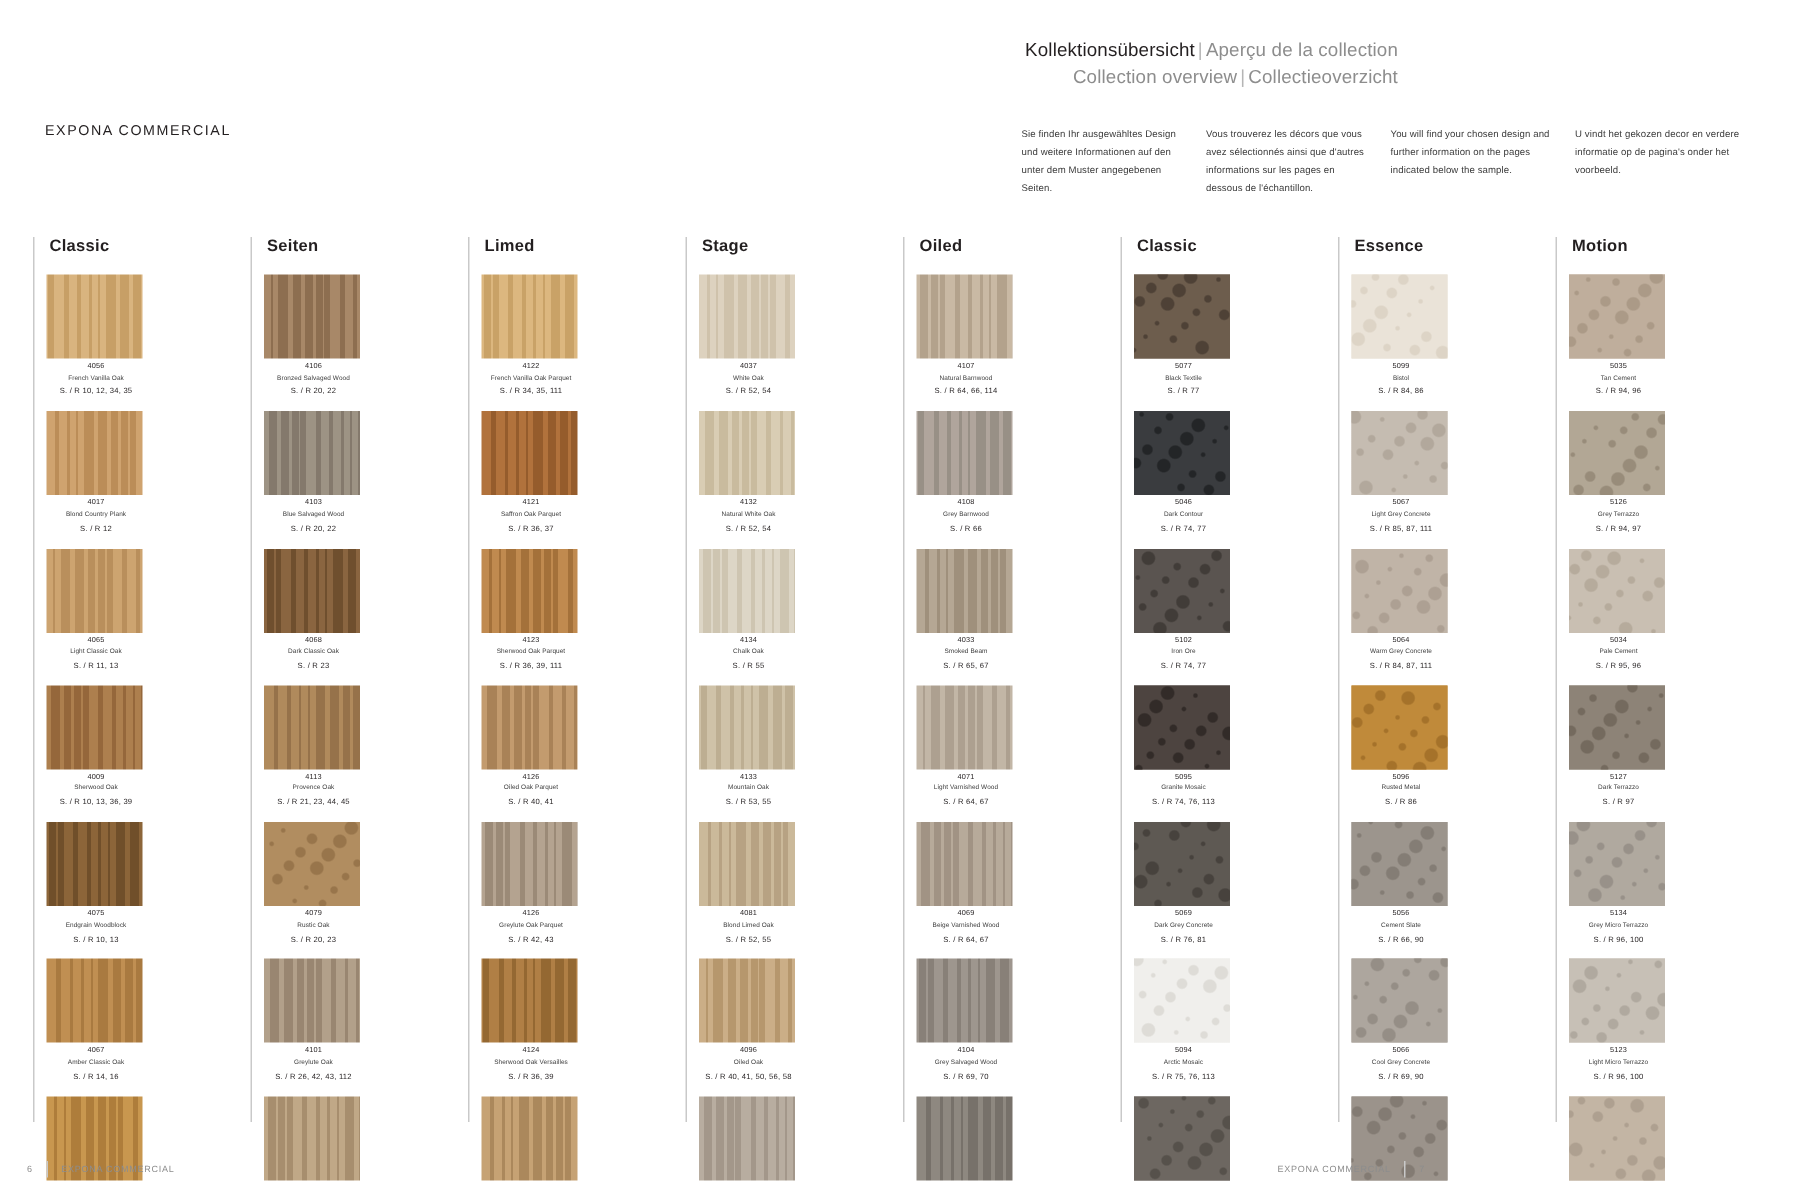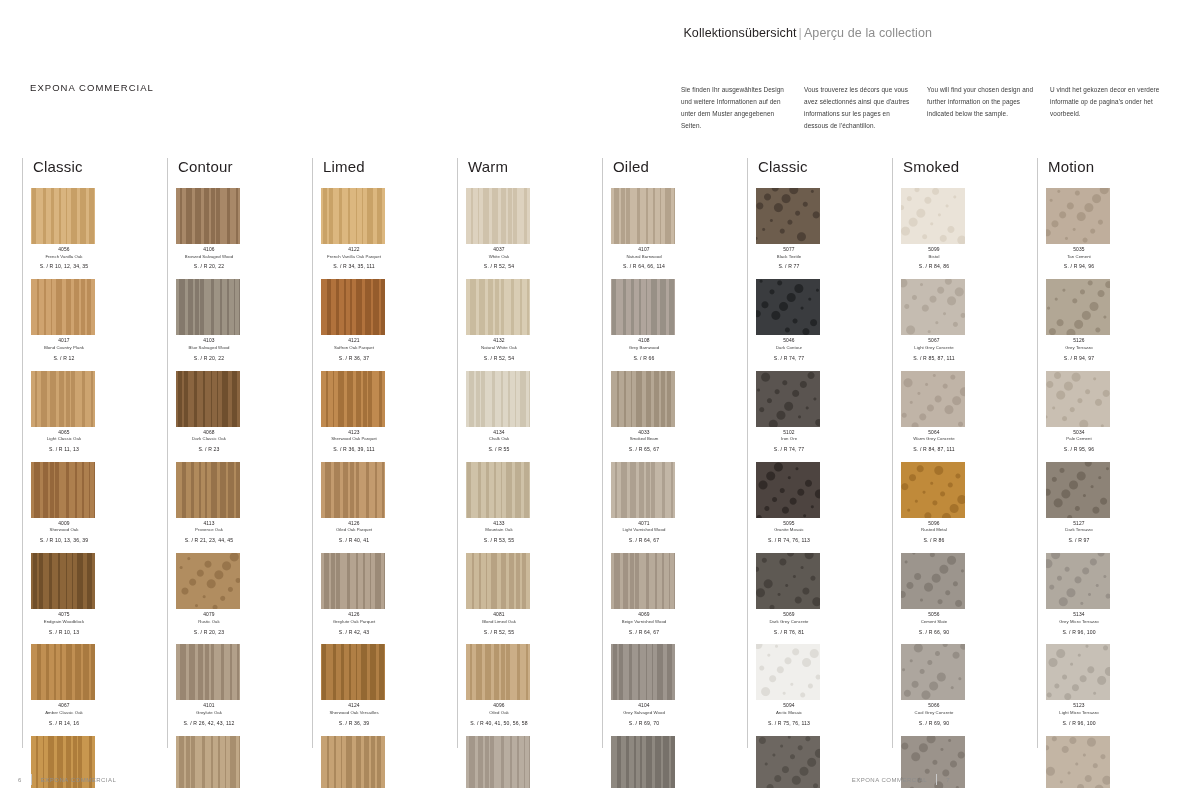--- a/index.html
+++ b/index.html
@@ -46,21 +46,21 @@
   }
   .col {
     position: relative;
     width: 145px;
     padding-left: 8px;
     border-left: 1px solid #c9c9c9;
   }
   .col:first-child { border-left: 1px solid #c9c9c9; }
 
   .col-title {
-    font-size: 15px; font-weight: normal; letter-spacing: .2px;
+    font-size: 11px; font-weight: bold; letter-spacing: .2px;
     color: #231f20; margin-bottom: 13px; padding-left: 2px;
   }
 
   .swatches { display: flex; flex-wrap: wrap; }
   .cell { width: 66px; margin-right: 4px; margin-bottom: 9px; }
 
   .tile {
     width: 64px; height: 56px;
     background-size: cover; background-position: center;
     position: relative; overflow: hidden;
@@ -83,20 +83,23 @@
 </style>
 </head>
 <body>
 
 <div class="page">
 
   <div class="kopf">
     <div class="l1">
       <span class="de">Kollektionsübersicht</span><span class="sep">|</span><span class="fr">Aperçu de la collection</span>
     </div>
+    <div class="l2">
+      <span>Collection overview</span><span class="sep">|</span><span>Collectieoverzicht</span>
+    </div>
   </div>
 
   <div class="brand">EXPONA COMMERCIAL</div>
 
   <div class="intro">
     <div class="blk">
         <p>Sie finden Ihr ausgewähltes Design und weitere Informationen auf den unter dem Muster angegebenen Seiten.</p>
       </div>
     <div class="blk">
         <p>Vous trouverez les décors que vous avez sélectionnés ainsi que d'autres informations sur les pages en dessous de l'échantillon.</p>
@@ -163,21 +166,21 @@
           </div>
           <div class="cell">
             <div class="tile" style="background: linear-gradient(90deg, rgb(200, 151, 79) 0%, rgb(200, 151, 79) 8%, rgb(174, 125, 59) 8%, rgb(174, 125, 59) 11%, rgb(200, 151, 79) 11%, rgb(200, 151, 79) 18%, rgb(174, 125, 59) 18%, rgb(174, 125, 59) 20%, rgb(200, 151, 79) 20%, rgb(200, 151, 79) 26%, rgb(174, 125, 59) 26%, rgb(174, 125, 59) 36%, rgb(200, 151, 79) 36%, rgb(200, 151, 79) 41%, rgb(174, 125, 59) 41%, rgb(174, 125, 59) 50%, rgb(200, 151, 79) 50%, rgb(200, 151, 79) 54%, rgb(174, 125, 59) 54%, rgb(174, 125, 59) 62%, rgb(200, 151, 79) 62%, rgb(200, 151, 79) 65%, rgb(174, 125, 59) 65%, rgb(174, 125, 59) 72%, rgb(200, 151, 79) 72%, rgb(200, 151, 79) 74%, rgb(174, 125, 59) 74%, rgb(174, 125, 59) 80%, rgb(200, 151, 79) 80%, rgb(200, 151, 79) 90%, rgb(174, 125, 59) 90%, rgb(174, 125, 59) 95%, rgb(200, 151, 79) 95%, rgb(200, 151, 79) 100%);"></div>
             <div class="lbl">
               <span class="code">4016</span>
             </div>
           </div>
         </div>
       </div>
       <div class="col">
-        <div class="col-title">Contour</div>
+        <div class="col-title">Seiten</div>
         <div class="swatches">
           <div class="cell">
             <div class="tile" style="background: linear-gradient(90deg, rgb(168, 136, 104) 0%, rgb(168, 136, 104) 7%, rgb(141, 110, 80) 7%, rgb(141, 110, 80) 9%, rgb(168, 136, 104) 9%, rgb(168, 136, 104) 15%, rgb(141, 110, 80) 15%, rgb(141, 110, 80) 25%, rgb(168, 136, 104) 25%, rgb(168, 136, 104) 30%, rgb(141, 110, 80) 30%, rgb(141, 110, 80) 39%, rgb(168, 136, 104) 39%, rgb(168, 136, 104) 43%, rgb(141, 110, 80) 43%, rgb(141, 110, 80) 51%, rgb(168, 136, 104) 51%, rgb(168, 136, 104) 54%, rgb(141, 110, 80) 54%, rgb(141, 110, 80) 61%, rgb(168, 136, 104) 61%, rgb(168, 136, 104) 63%, rgb(141, 110, 80) 63%, rgb(141, 110, 80) 69%, rgb(168, 136, 104) 69%, rgb(168, 136, 104) 79%, rgb(141, 110, 80) 79%, rgb(141, 110, 80) 84%, rgb(168, 136, 104) 84%, rgb(168, 136, 104) 93%, rgb(141, 110, 80) 93%, rgb(141, 110, 80) 97%, rgb(168, 136, 104) 97%, rgb(168, 136, 104) 100%);"></div>
             <div class="lbl">
               <span class="code">4106</span>
               <span class="name">Bronzed Salvaged Wood</span>
               <span class="pages">S. / R 20, 22</span>
             </div>
           </div>
           <div class="cell">
@@ -281,21 +284,21 @@
           </div>
           <div class="cell">
             <div class="tile" style="background: linear-gradient(90deg, rgb(198, 162, 116) 0%, rgb(198, 162, 116) 9%, rgb(171, 136, 92) 9%, rgb(171, 136, 92) 13%, rgb(198, 162, 116) 13%, rgb(198, 162, 116) 21%, rgb(171, 136, 92) 21%, rgb(171, 136, 92) 24%, rgb(198, 162, 116) 24%, rgb(198, 162, 116) 31%, rgb(171, 136, 92) 31%, rgb(171, 136, 92) 33%, rgb(198, 162, 116) 33%, rgb(198, 162, 116) 39%, rgb(171, 136, 92) 39%, rgb(171, 136, 92) 49%, rgb(198, 162, 116) 49%, rgb(198, 162, 116) 54%, rgb(171, 136, 92) 54%, rgb(171, 136, 92) 63%, rgb(198, 162, 116) 63%, rgb(198, 162, 116) 67%, rgb(171, 136, 92) 67%, rgb(171, 136, 92) 75%, rgb(198, 162, 116) 75%, rgb(198, 162, 116) 78%, rgb(171, 136, 92) 78%, rgb(171, 136, 92) 85%, rgb(198, 162, 116) 85%, rgb(198, 162, 116) 87%, rgb(171, 136, 92) 87%, rgb(171, 136, 92) 93%, rgb(198, 162, 116) 93%, rgb(198, 162, 116) 100%);"></div>
             <div class="lbl">
               <span class="code">4129</span>
             </div>
           </div>
         </div>
       </div>
       <div class="col">
-        <div class="col-title">Warm</div>
+        <div class="col-title">Stage</div>
         <div class="swatches">
           <div class="cell">
             <div class="tile" style="background: linear-gradient(90deg, rgb(221, 210, 191) 0%, rgb(221, 210, 191) 8%, rgb(207, 194, 171) 8%, rgb(207, 194, 171) 11%, rgb(221, 210, 191) 11%, rgb(221, 210, 191) 18%, rgb(207, 194, 171) 18%, rgb(207, 194, 171) 20%, rgb(221, 210, 191) 20%, rgb(221, 210, 191) 26%, rgb(207, 194, 171) 26%, rgb(207, 194, 171) 36%, rgb(221, 210, 191) 36%, rgb(221, 210, 191) 41%, rgb(207, 194, 171) 41%, rgb(207, 194, 171) 50%, rgb(221, 210, 191) 50%, rgb(221, 210, 191) 54%, rgb(207, 194, 171) 54%, rgb(207, 194, 171) 62%, rgb(221, 210, 191) 62%, rgb(221, 210, 191) 65%, rgb(207, 194, 171) 65%, rgb(207, 194, 171) 72%, rgb(221, 210, 191) 72%, rgb(221, 210, 191) 74%, rgb(207, 194, 171) 74%, rgb(207, 194, 171) 80%, rgb(221, 210, 191) 80%, rgb(221, 210, 191) 90%, rgb(207, 194, 171) 90%, rgb(207, 194, 171) 95%, rgb(221, 210, 191) 95%, rgb(221, 210, 191) 100%);"></div>
             <div class="lbl">
               <span class="code">4037</span>
               <span class="name">White Oak</span>
               <span class="pages">S. / R 52, 54</span>
             </div>
           </div>
           <div class="cell">
@@ -458,21 +461,21 @@
           </div>
           <div class="cell">
             <div class="tile" style="background: radial-gradient(circle at 57% 37%, rgb(86, 81, 75) 0px, rgb(86, 81, 75) 2px, transparent 3px), radial-gradient(circle at 10% 8%, rgb(86, 81, 75) 0px, rgb(86, 81, 75) 3px, transparent 4px), radial-gradient(circle at 63% 79%, rgb(86, 81, 75) 0px, rgb(86, 81, 75) 4px, transparent 5px), radial-gradient(circle at 16% 50%, rgb(86, 81, 75) 0px, rgb(86, 81, 75) 1px, transparent 2px), radial-gradient(circle at 69% 21%, rgb(86, 81, 75) 0px, rgb(86, 81, 75) 2px, transparent 3px), radial-gradient(circle at 22% 92%, rgb(86, 81, 75) 0px, rgb(86, 81, 75) 3px, transparent 4px), radial-gradient(circle at 75% 63%, rgb(86, 81, 75) 0px, rgb(86, 81, 75) 4px, transparent 5px), radial-gradient(circle at 28% 34%, rgb(86, 81, 75) 0px, rgb(86, 81, 75) 1px, transparent 2px), radial-gradient(circle at 81% 5%, rgb(86, 81, 75) 0px, rgb(86, 81, 75) 2px, transparent 3px), radial-gradient(circle at 34% 76%, rgb(86, 81, 75) 0px, rgb(86, 81, 75) 3px, transparent 4px), radial-gradient(circle at 87% 47%, rgb(86, 81, 75) 0px, rgb(86, 81, 75) 4px, transparent 5px), radial-gradient(circle at 40% 18%, rgb(86, 81, 75) 0px, rgb(86, 81, 75) 1px, transparent 2px), radial-gradient(circle at 93% 89%, rgb(86, 81, 75) 0px, rgb(86, 81, 75) 2px, transparent 3px), radial-gradient(circle at 46% 60%, rgb(86, 81, 75) 0px, rgb(86, 81, 75) 3px, transparent 4px), radial-gradient(circle at 99% 31%, rgb(86, 81, 75) 0px, rgb(86, 81, 75) 4px, transparent 5px), radial-gradient(circle at 52% 2%, rgb(86, 81, 75) 0px, rgb(86, 81, 75) 1px, transparent 2px), linear-gradient(rgb(109, 103, 97), rgb(109, 103, 97)) rgb(109, 103, 97);"></div>
             <div class="lbl">
               <span class="code">5057</span>
             </div>
           </div>
         </div>
       </div>
       <div class="col">
-        <div class="col-title">Smoked</div>
+        <div class="col-title">Essence</div>
         <div class="swatches">
           <div class="cell">
             <div class="tile" style="background: radial-gradient(circle at 42% 22%, rgb(221, 212, 198) 0px, rgb(221, 212, 198) 3px, transparent 4px), radial-gradient(circle at 95% 93%, rgb(221, 212, 198) 0px, rgb(221, 212, 198) 4px, transparent 5px), radial-gradient(circle at 48% 64%, rgb(221, 212, 198) 0px, rgb(221, 212, 198) 1px, transparent 2px), radial-gradient(circle at 1% 35%, rgb(221, 212, 198) 0px, rgb(221, 212, 198) 2px, transparent 3px), radial-gradient(circle at 54% 6%, rgb(221, 212, 198) 0px, rgb(221, 212, 198) 3px, transparent 4px), radial-gradient(circle at 7% 77%, rgb(221, 212, 198) 0px, rgb(221, 212, 198) 4px, transparent 5px), radial-gradient(circle at 60% 48%, rgb(221, 212, 198) 0px, rgb(221, 212, 198) 1px, transparent 2px), radial-gradient(circle at 13% 19%, rgb(221, 212, 198) 0px, rgb(221, 212, 198) 2px, transparent 3px), radial-gradient(circle at 66% 90%, rgb(221, 212, 198) 0px, rgb(221, 212, 198) 3px, transparent 4px), radial-gradient(circle at 19% 61%, rgb(221, 212, 198) 0px, rgb(221, 212, 198) 4px, transparent 5px), radial-gradient(circle at 72% 32%, rgb(221, 212, 198) 0px, rgb(221, 212, 198) 1px, transparent 2px), radial-gradient(circle at 25% 3%, rgb(221, 212, 198) 0px, rgb(221, 212, 198) 2px, transparent 3px), radial-gradient(circle at 78% 74%, rgb(221, 212, 198) 0px, rgb(221, 212, 198) 3px, transparent 4px), radial-gradient(circle at 31% 45%, rgb(221, 212, 198) 0px, rgb(221, 212, 198) 4px, transparent 5px), radial-gradient(circle at 84% 16%, rgb(221, 212, 198) 0px, rgb(221, 212, 198) 1px, transparent 2px), radial-gradient(circle at 37% 87%, rgb(221, 212, 198) 0px, rgb(221, 212, 198) 2px, transparent 3px), linear-gradient(rgb(234, 227, 216), rgb(234, 227, 216)) rgb(234, 227, 216);"></div>
             <div class="lbl">
               <span class="code">5099</span>
               <span class="name">Bistol</span>
               <span class="pages">S. / R 84, 86</span>
             </div>
           </div>
           <div class="cell">

